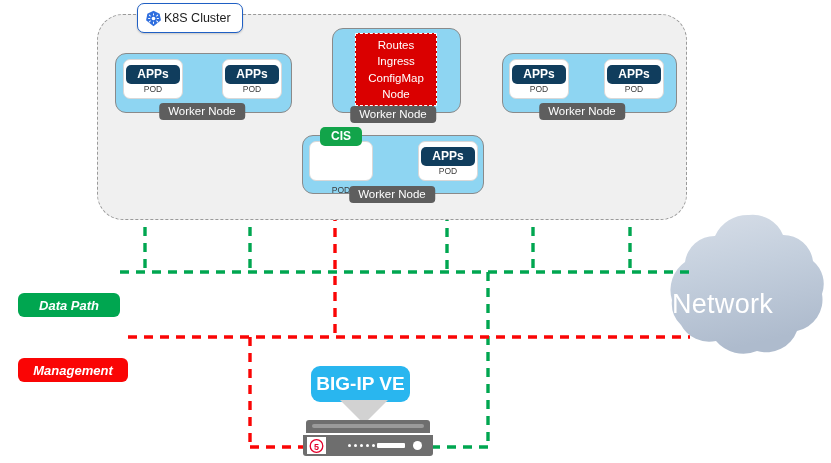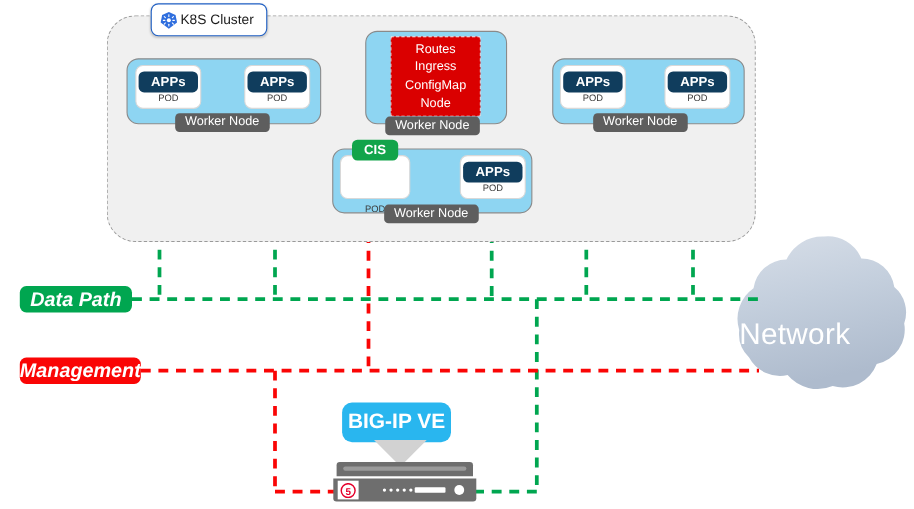--- a/index.html
+++ b/index.html
@@ -49,23 +49,23 @@
   
   .master-block{
     position:absolute;background:#da0000;border:1.4px dashed #ffffff;
     border-radius:1px;color:#ffffff;font-size:11.5px;text-align:center;
     display:flex;flex-direction:column;align-items:center;
     justify-content:center;gap:4px;line-height:1.05;
   }
 
   
   .pill{
-    position:absolute;border-radius:6px;color:#ffffff;font-size:18px;
+    position:absolute;border-radius:6px;color:#ffffff;font-size:13px;
     font-style:italic;font-weight:bold;display:flex;align-items:center;
-    justify-content:center;white-space:nowrap;
+    justify-content:center;white-space:nowrap;margin-top:33px;
   }
   .pill.data{background:#00a650;left:18px;top:260px;width:102px;height:24px;}
   .pill.mgmt{background:#fa0505;left:18px;top:325px;width:110px;height:24px;}
 
   
   .cloud{position:absolute;left:620px;top:243px;width:211px;height:122px;}
   .cloud .cap{
     position:absolute;left:0;top:0;width:211px;height:122px;
     display:flex;align-items:center;justify-content:center;
     color:#ffffff;font-size:27px;letter-spacing:.3px;

